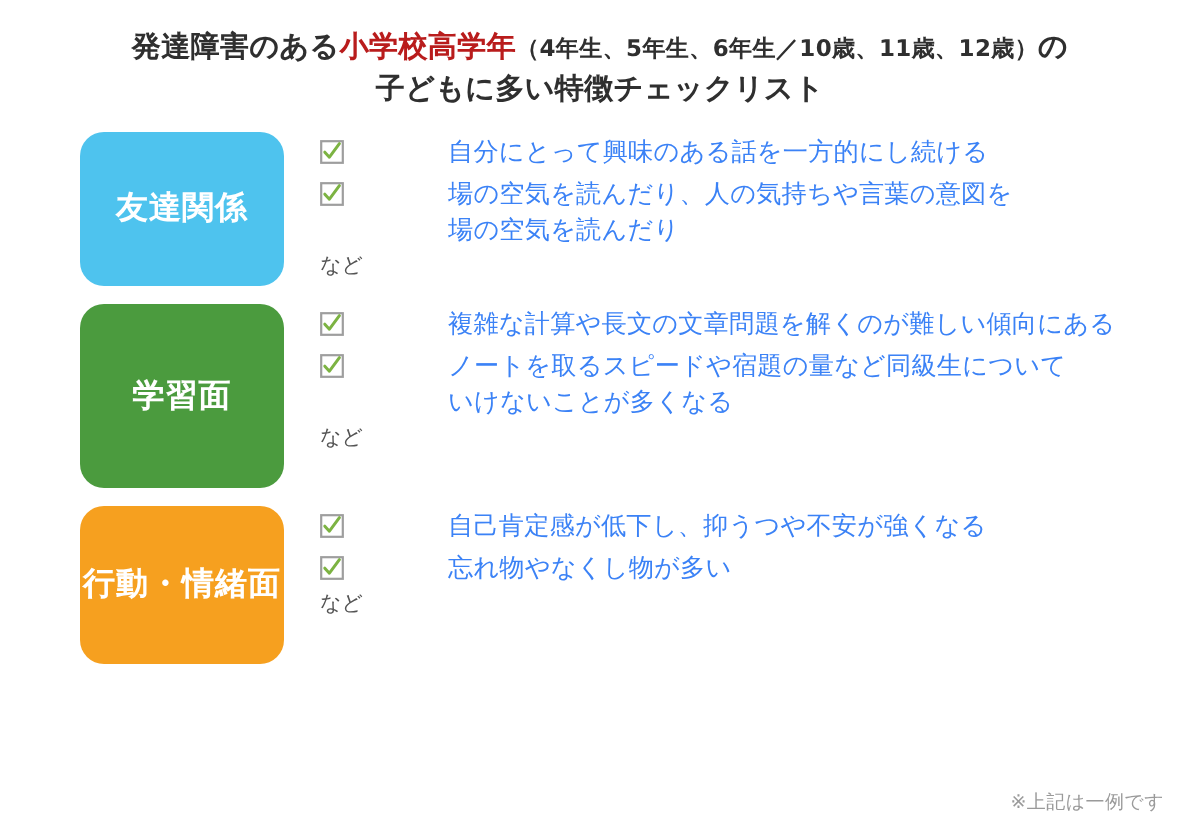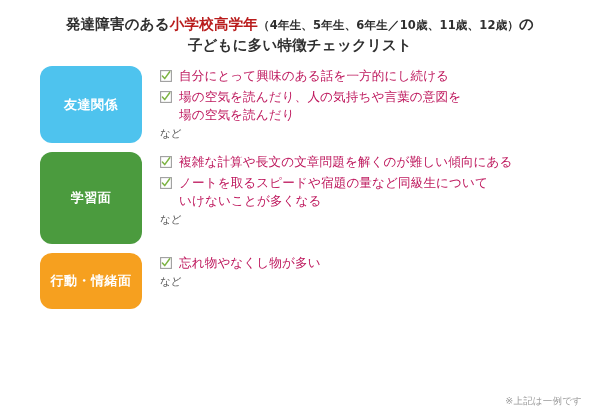--- a/index.html
+++ b/index.html
@@ -52,32 +52,32 @@
   .section {
     display: flex;
     align-items: flex-start;
     margin-bottom: 9px;
   }
   .cat-badge {
     flex: 0 0 auto;
     width: 102px;
     border-radius: 12px;
     color: #ffffff;
-    font-size: 13px;
+    font-size: 16px;
     font-weight: bold;
     letter-spacing: 0.5px;
     display: flex;
     align-items: center;
     justify-content: center;
     text-align: center;
     box-sizing: border-box;
   }
   .cat-badge.h-friend { height: 77px; }
   .cat-badge.h-study  { height: 92px; }
-  .cat-badge.h-behave { height: 56px; }
+  .cat-badge.h-behave { height: 79px; }
 
   .items {
     flex: 1 1 auto;
     padding-left: 18px;
     padding-top: 1px;
   }
   .item {
     display: flex;
     align-items: flex-start;
     margin-bottom: 3px;
@@ -89,22 +89,23 @@
     margin-top: 3px;
     margin-right: 7px;
     position: relative;
     display: inline-block;
   }
   .chk svg { display: block; }
 
   .item-text {
     font-size: 12.6px;
     line-height: 1.42;
-    color: #be185d;
+    color: #3b82f6;
     letter-spacing: 0.1px;
+    margin-left: 45px;
   }
   .item-text .cont {
     display: block;
     text-indent: 0;
   }
   .nado {
     font-size: 10.5px;
     color: #545454;
     margin-top: 1px;
     line-height: 1.2;
@@ -204,20 +205,31 @@
         <div class="nado">など</div>
       </div>
     </div>
 
     <div class="section">
       <div class="cat-badge h-behave" style="background: rgb(246, 160, 31);">
         <span>行動・情緒面</span>
       </div>
       <div class="items">
 
+        <div class="item">
+          <span class="chk">
+            <svg width="12" height="12" viewBox="0 0 12 12" aria-hidden="true">
+              <rect x="0.6" y="0.6" width="10.8" height="10.8" fill="#ffffff" stroke="#9e9e9e" stroke-width="1.1"></rect>
+              <path d="M2.4 6.1 L4.7 8.6 L9.7 1.8" fill="none" stroke="#7cb342" stroke-width="1.5" stroke-linecap="round" stroke-linejoin="round"></path>
+            </svg>
+          </span>
+          <span class="item-text">
+            <span>自己肯定感が低下し、抑うつや不安が強くなる</span>
+          </span>
+        </div>
 
 
         <div class="item">
           <span class="chk">
             <svg width="12" height="12" viewBox="0 0 12 12" aria-hidden="true">
               <rect x="0.6" y="0.6" width="10.8" height="10.8" fill="#ffffff" stroke="#9e9e9e" stroke-width="1.1"></rect>
               <path d="M2.4 6.1 L4.7 8.6 L9.7 1.8" fill="none" stroke="#7cb342" stroke-width="1.5" stroke-linecap="round" stroke-linejoin="round"></path>
             </svg>
           </span>
           <span class="item-text">

